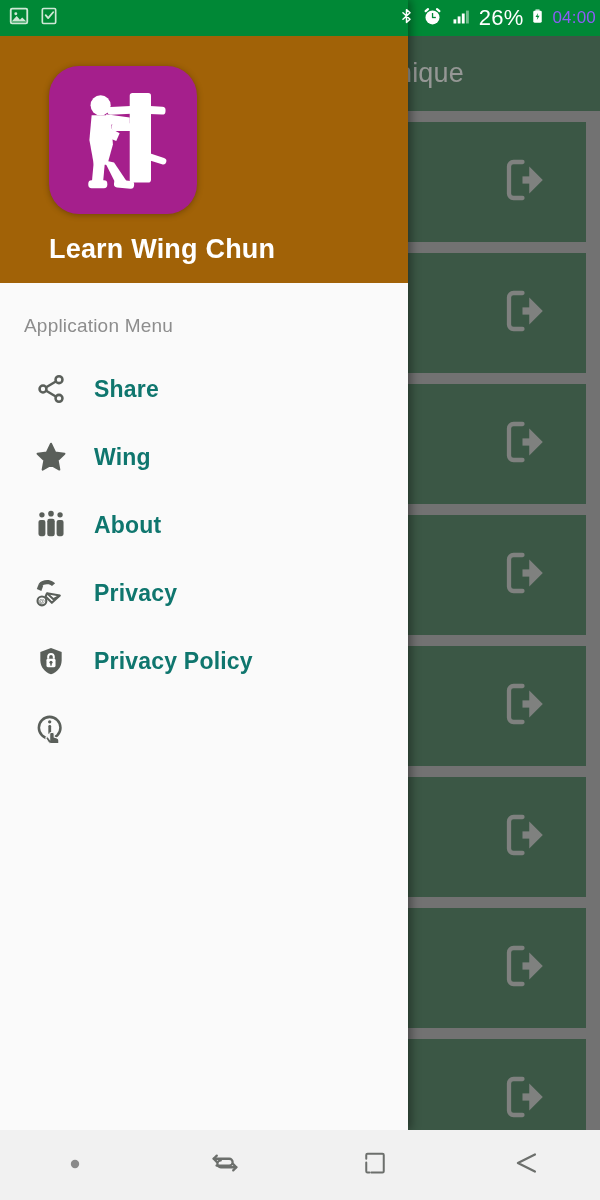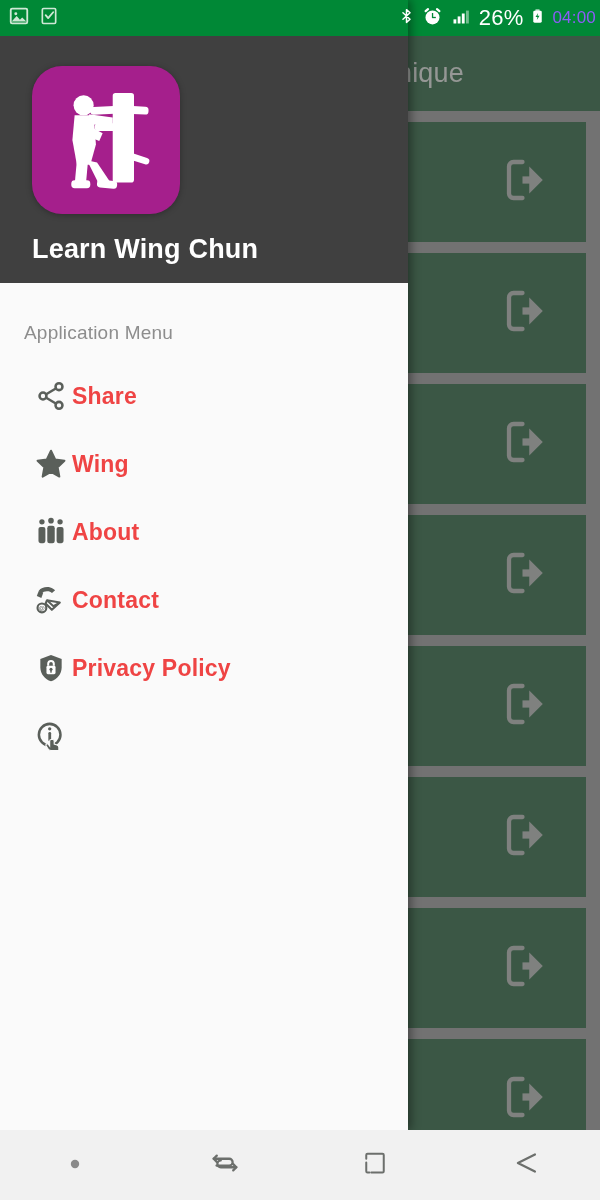--- a/index.html
+++ b/index.html
@@ -71,67 +71,68 @@
   }
   #drawer-statusbar {
     height:36px; background:#008836;
     display:flex; align-items:center;
     padding:0 8px;
     flex:0 0 auto;
   }
   #drawer-statusbar .sb-left { display:flex; gap:9px; align-items:center; }
 
   #drawer-header {
-    background:#404040;
+    background:#a16207;
     height:247px;
     flex:0 0 auto;
-    padding:30px 0 0 32px;
+    padding:30px 0 0 49px;
     position:relative;
   }
   #app-logo {
     width:148px; height:148px;
     border-radius:30px;
     background:#a51f8c;
     box-shadow:0 1px 6px rgba(0,0,0,0.30);
     display:flex; align-items:center; justify-content:center;
   }
   #app-title {
     color:#ffffff;
     font-size:27px;
     font-weight:bold;
     margin-top:20px;
     letter-spacing:0.2px;
   }
 
   #drawer-menu {
     flex:1 1 auto;
     background:#fafafa;
-    padding-top:11px;
+    padding-top:4px;
   }
   #menu-section-title {
     color:#8d8d8d;
     font-size:19px;
     padding:28px 0 18px 24px;
     letter-spacing:0.2px;
   }
   .menu-item {
     display:flex; align-items:center;
     height:68px;
     padding-left:30px;
     cursor:pointer;
   }
   .menu-icon {
     width:42px; height:42px;
     display:flex; align-items:center; justify-content:center;
     flex:0 0 auto;
   }
   .menu-label {
-    color:#ef4444;
+    color:#0f766e;
     font-size:23px;
     font-weight:bold;
+    margin-left:22px;
     letter-spacing:0.2px;
   }
 
   
   #navbar {
     position:absolute; left:0; right:0; bottom:0;
     height:70px;
     background:#f1f1f1;
     display:flex; align-items:center;
     z-index:9;
@@ -347,21 +348,21 @@
       <span class="menu-icon">
         <svg width="34" height="34" viewBox="0 0 24 24" fill="none" stroke="#5a5f5a" stroke-width="1.7" stroke-linejoin="round">
           <path d="M3.4 5.4c1.6-2.1 5-3.1 8.1-2.3 1.4.4 2.6 1.1 3.4 2.1l-2.2 1.9c-.6-.6-1.4-1-2.3-1.2-2-.5-4 .2-4.9 1.4z" fill="#5a5f5a" stroke="none"></path>
           <path d="M3.4 5.4 2 9.1l3.2 1.4 1.3-3.6z" fill="#5a5f5a" stroke="none"></path>
           <path d="M9.2 12.2l9 1.6-5.6 5.1-4.4-4.4z" fill="#ffffff" stroke="#5a5f5a" stroke-width="1.5"></path>
           <path d="M9.2 12.2l4.5 4.2 4.5-2.6" stroke="#5a5f5a" stroke-width="1.4" fill="none"></path>
           <circle cx="5.6" cy="17.6" r="3.1" fill="none" stroke="#5a5f5a" stroke-width="1.5"></circle>
           <text x="5.6" y="19.2" font-size="4.3" fill="#5a5f5a" text-anchor="middle" stroke="none" font-family="Liberation Sans, sans-serif">@</text>
         </svg>
       </span>
-      <span class="menu-label">Contact</span>
+      <span class="menu-label">Privacy</span>
     </div>
 
     <div class="menu-item">
       <span class="menu-icon">
         <svg width="32" height="32" viewBox="0 0 24 24">
           <path d="M12 2.2l8 3v6.2c0 5-3.4 9.2-8 10.6-4.6-1.4-8-5.6-8-10.6V5.2z" fill="#5a5f5a"></path>
           <rect x="8.6" y="10.4" width="6.8" height="6.2" rx="1.1" fill="#ffffff"></rect>
           <path d="M9.9 10.4V8.9a2.1 2.1 0 0 1 4.2 0v1.5" fill="none" stroke="#ffffff" stroke-width="1.5"></path>
           <circle cx="12" cy="12.9" r="1.15" fill="#5a5f5a"></circle>
           <rect x="11.45" y="13.2" width="1.1" height="2.3" fill="#5a5f5a"></rect>

